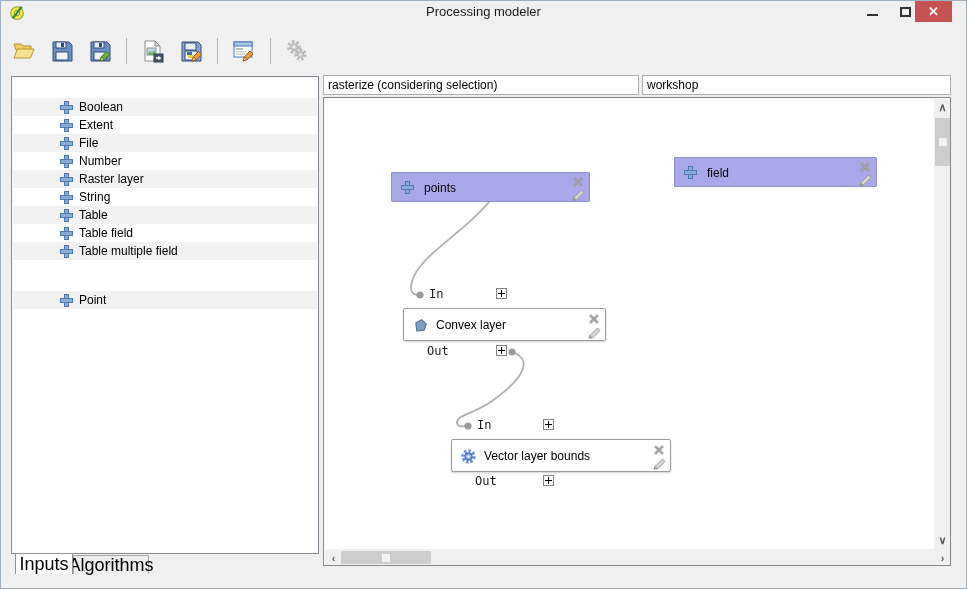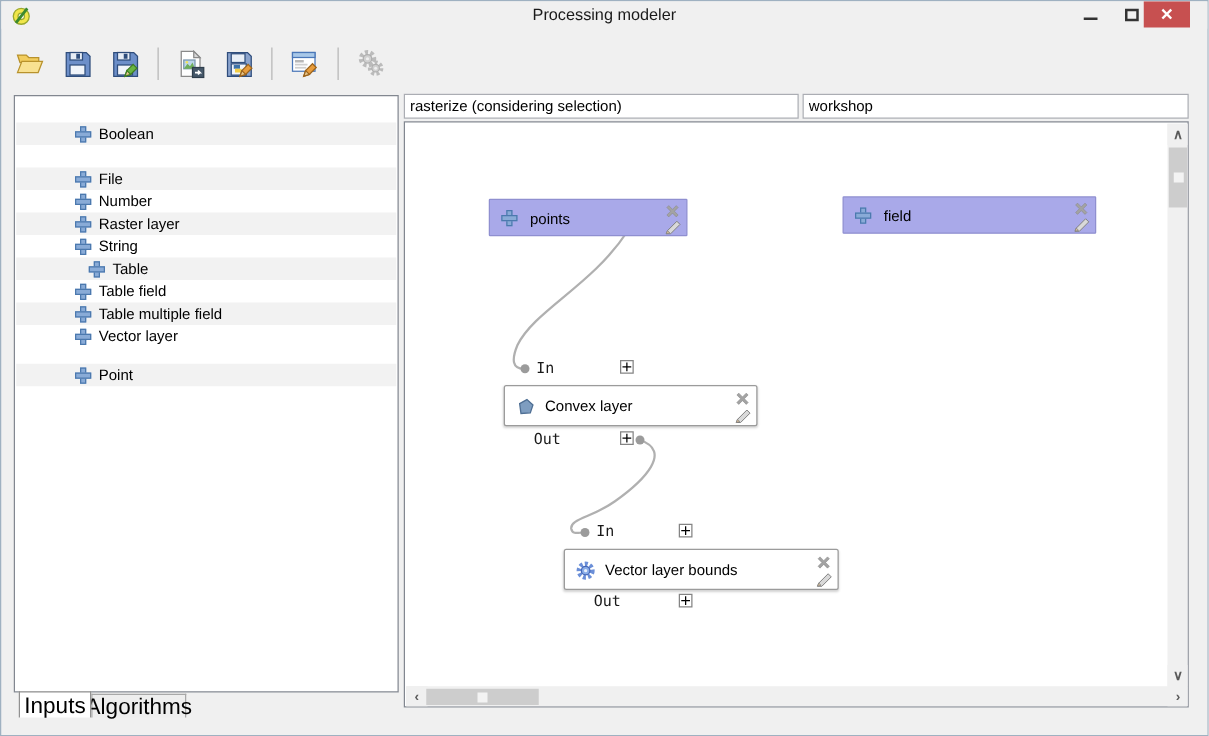--- a/index.html
+++ b/index.html
@@ -159,51 +159,51 @@
         <circle cx="15.5" cy="15.5" r="1.2" fill="#efefef"></circle>
       </svg>
     </div>
   </div>
 
   <div id="sidebar">
     <div class="trow stripe" style="top:21px;">
         <span class="plus"></span>
         <span class="tlabel">Boolean</span>
       </div>
+    <div class="trow" style="top:39px;">
+        <span class="plus"></span>
+        <span class="tlabel">Extent</span>
+      </div>
     <div class="trow stripe" style="top:57px;">
         <span class="plus"></span>
         <span class="tlabel">File</span>
       </div>
     <div class="trow" style="top:75px;">
         <span class="plus"></span>
         <span class="tlabel">Number</span>
       </div>
     <div class="trow stripe" style="top:93px;">
         <span class="plus"></span>
         <span class="tlabel">Raster layer</span>
       </div>
     <div class="trow" style="top:111px;">
         <span class="plus"></span>
         <span class="tlabel">String</span>
       </div>
-    <div class="trow stripe" style="top:129px;padding-left:11px;">
+    <div class="trow stripe" style="top:129px;">
         <span class="plus"></span>
         <span class="tlabel">Table</span>
       </div>
     <div class="trow" style="top:147px;">
         <span class="plus"></span>
         <span class="tlabel">Table field</span>
       </div>
     <div class="trow stripe" style="top:165px;">
         <span class="plus"></span>
         <span class="tlabel">Table multiple field</span>
-      </div>
-    <div class="trow" style="top:183px;">
-        <span class="plus"></span>
-        <span class="tlabel">Vector layer</span>
       </div>
     <div class="trow stripe" style="top:214px;">
         <span class="plus"></span>
         <span class="tlabel">Point</span>
       </div>
   </div>
 
   <div id="tab-inputs" class="tab">
       <span>Inputs</span>
     </div>
@@ -217,21 +217,21 @@
   <div id="canvas">
 
     <svg id="wires" width="628" height="469" viewBox="0 0 628 469">
       <path d="M 178 87 C 150 130, 104 150, 90 178 C 85 190, 86 197, 95 197" fill="none" stroke="#b0b0b0" stroke-width="1.8"></path>
       <path d="M 188 254 C 214 263, 192 286, 168 303 C 150 316, 132 317, 133 325 C 134 330, 139 328, 143 328" fill="none" stroke="#b0b0b0" stroke-width="1.8"></path>
       <circle cx="96" cy="197" r="3.6" fill="#9b9b9b"></circle>
       <circle cx="188" cy="254" r="3.6" fill="#9b9b9b"></circle>
       <circle cx="144" cy="328" r="3.6" fill="#9b9b9b"></circle>
     </svg>
 
-    <div class="pbox" style="left:67px; top:61px; width:159px;">
+    <div class="pbox" style="left:67px; top:74px; width:199px;">
       <span class="plus boxplus"></span>
       <span class="boxlabel">points</span>
       <svg class="xicon" viewBox="0 0 12 12">
           <path d="M1.5 3 3 1.5 6 4.5 9 1.5 10.5 3 7.5 6 10.5 9 9 10.5 6 7.5 3 10.5 1.5 9 4.5 6Z" fill="#a3a3a3" stroke="#8c8c8c" stroke-width=".5"></path>
         </svg>
       <svg class="pencil" viewBox="0 0 14 14">
           <path d="M2 12 3 9.5 10.5 2 13 4.5 5.5 12Z" fill="#d9d9d9" stroke="#808080" stroke-width=".8"></path>
           <path d="M2 12 3 9.5 4.8 11.2Z" fill="#e8c89a" stroke="#808080" stroke-width=".6"></path>
         </svg>
     </div>

